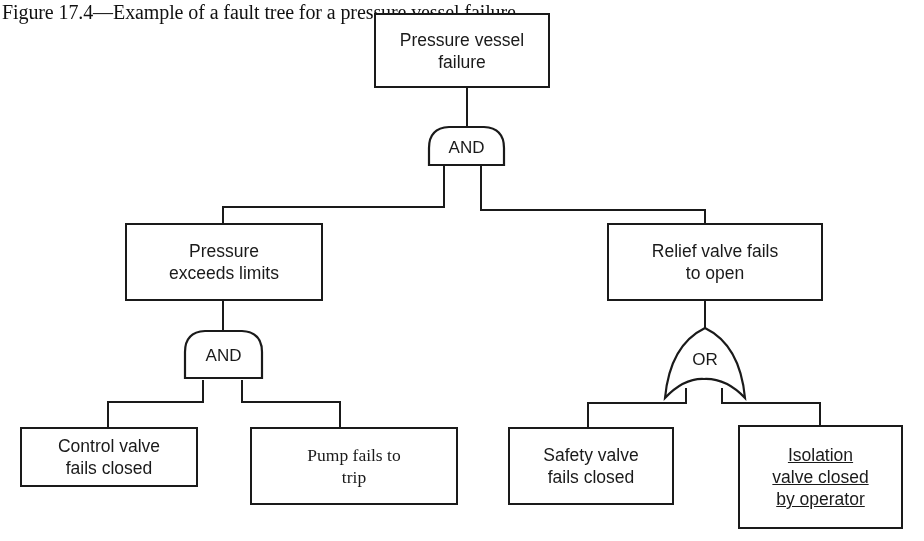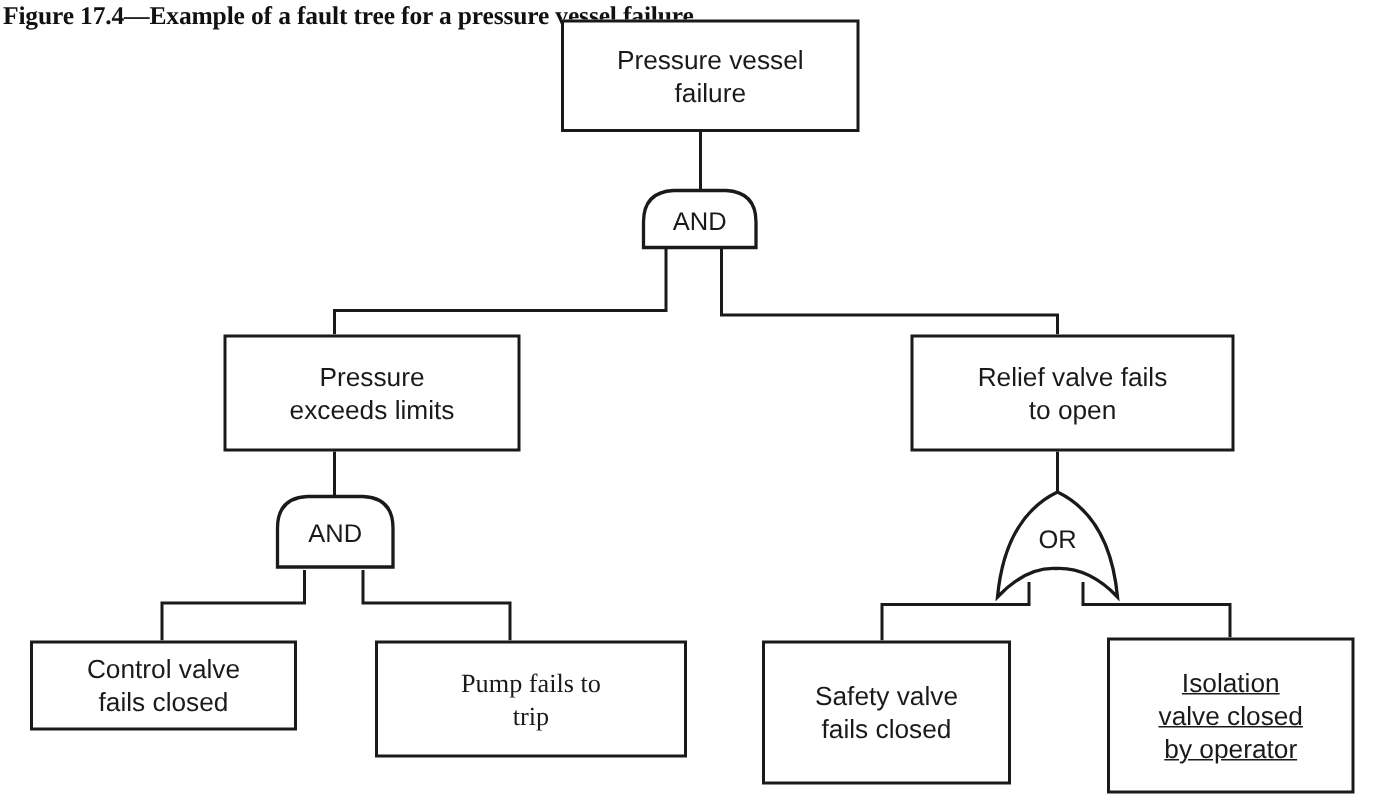--- a/index.html
+++ b/index.html
@@ -1,20 +1,20 @@
 <!DOCTYPE html>
 <html><head>
   <meta charset="utf-8">
   <style>
     html, body { margin: 0; padding: 0; background: #ffffff; }
     body { width: 924px; height: 541px; position: relative; overflow: hidden; }
     .title {
       position: absolute; left: 2px; top: 1px;
       font-family: "Liberation Serif", "DejaVu Serif", serif;
-      font-weight: bold; font-size: 17px; color: #111111;
+      font-weight: normal; font-size: 20px; color: #111111;
       letter-spacing: -0.1px; white-space: nowrap;
     }
     svg.diagram { position: absolute; left: 0; top: 0; }
     .box {
       position: absolute; box-sizing: border-box;
       border: 2px solid #1a1a1a; background: #ffffff;
       display: flex; align-items: center; justify-content: center;
       text-align: center;
       font-family: "Liberation Sans", "DejaVu Sans", sans-serif;
       font-size: 17.5px; line-height: 22px; color: #1a1a1a;
@@ -58,46 +58,46 @@
     <path d="M185,378 L185,352 Q185,332 205,331 L242,331 Q262,332 262,352 L262,378 Z" fill="#ffffff" stroke="#1a1a1a" stroke-width="2.2"></path>
     <text class="gate-label" x="223.5" y="361" text-anchor="middle">AND</text>
   </g>
 
   <g>
     <path d="M705,328 Q740,345 745,398 Q726,378 704,379 Q684,378 665,398 Q670,345 705,328 Z" fill="#ffffff" stroke="#1a1a1a" stroke-width="2.2"></path>
     <text class="gate-label" x="705" y="365" text-anchor="middle">OR</text>
   </g>
 </svg>
 
-<div class="box" style="left:374px; top:13px; width:199px; height:75px;justify-content:center;">
+<div class="box" style="left:374px; top:13px; width:176px; height:75px;justify-content:center;">
   <span style="white-space:pre-line;">Pressure vessel
 failure</span>
 </div>
 
-<div class="box" style="left:125px; top:223px; width:198px; height:78px;margin-left:24px;">
+<div class="box" style="left:125px; top:223px; width:198px; height:78px;">
   <span style="white-space:pre-line;">Pressure
 exceeds limits</span>
 </div>
 
 <div class="box" style="left:607px; top:223px; width:216px; height:78px;">
   <span style="white-space:pre-line;">Relief valve fails
 to open</span>
 </div>
 
 <div class="box" style="left:20px; top:427px; width:178px; height:60px;">
   <span style="white-space:pre-line;">Control valve
 fails closed</span>
 </div>
 
 <div class="box" style="left:250px; top:427px; width:208px; height:78px;font-family:Liberation Serif, serif;">
   <span style="white-space:pre-line;">Pump fails to
 trip</span>
 </div>
 
-<div class="box" style="left:508px; top:427px; width:166px; height:96px;">
+<div class="box" style="left:508px; top:427px; width:166px; height:78px;">
   <span style="white-space:pre-line;">Safety valve
 fails closed</span>
 </div>
 
 <div class="box" style="left:738px; top:425px; width:165px; height:104px;text-decoration:underline;">
   <span style="white-space:pre-line;">Isolation
 valve closed
 by operator</span>
 </div>
 

